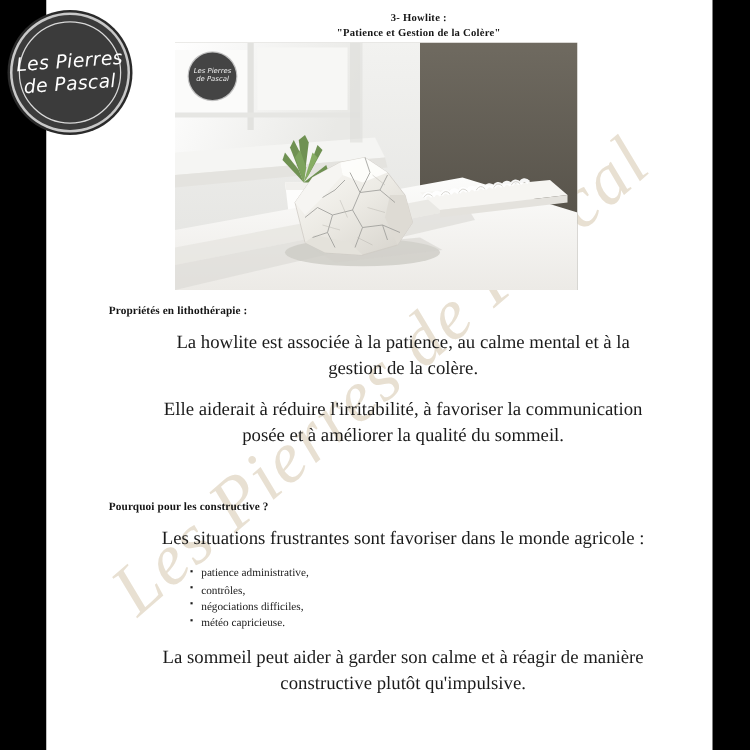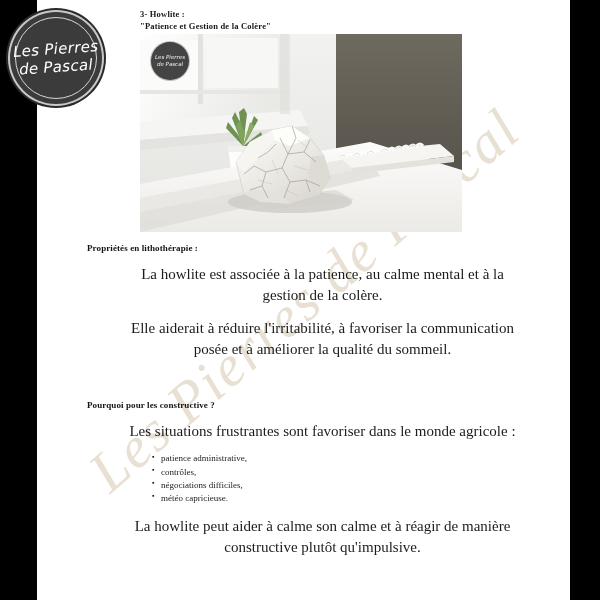--- a/index.html
+++ b/index.html
@@ -91,21 +91,21 @@
   }
   #brand-badge .badge-line.l1 { transform: rotate(-4deg); }
   #brand-badge .badge-line.l2 { transform: rotate(-4deg); }
 
   
   #doc-title {
     position: absolute;
     left: 103px;
     top: 8px;
     width: 390px;
-    text-align: left;
+    text-align: center;
     z-index: 5;
   }
   #doc-title .t-line {
     font-family: "Liberation Serif", serif;
     font-weight: bold;
     font-size: 8.5px;
     line-height: 1.45;
     color: #151515;
     letter-spacing: 0.2px;
   }
@@ -352,21 +352,21 @@
 
       <div class="section">
         <div class="sec-heading">Pourquoi pour les constructive ?</div>
         <div class="para">Les situations frustrantes sont favoriser dans le monde agricole :</div>
         <ul class="bullets">
           <li>patience administrative,</li>
           <li>contrôles,</li>
           <li>négociations difficiles,</li>
           <li>météo capricieuse.</li>
         </ul>
-        <div class="para">La howlite peut aider à calme son calme et à réagir de manière constructive plutôt qu'impulsive.</div>
+        <div class="para">La sommeil peut aider à garder son calme et à réagir de manière constructive plutôt qu'impulsive.</div>
       </div>
 
       <div class="gap-lg"></div>
 
 
     </div>
   </div>
 
   <div id="brand-badge">
     <div class="badge-ring"></div>

